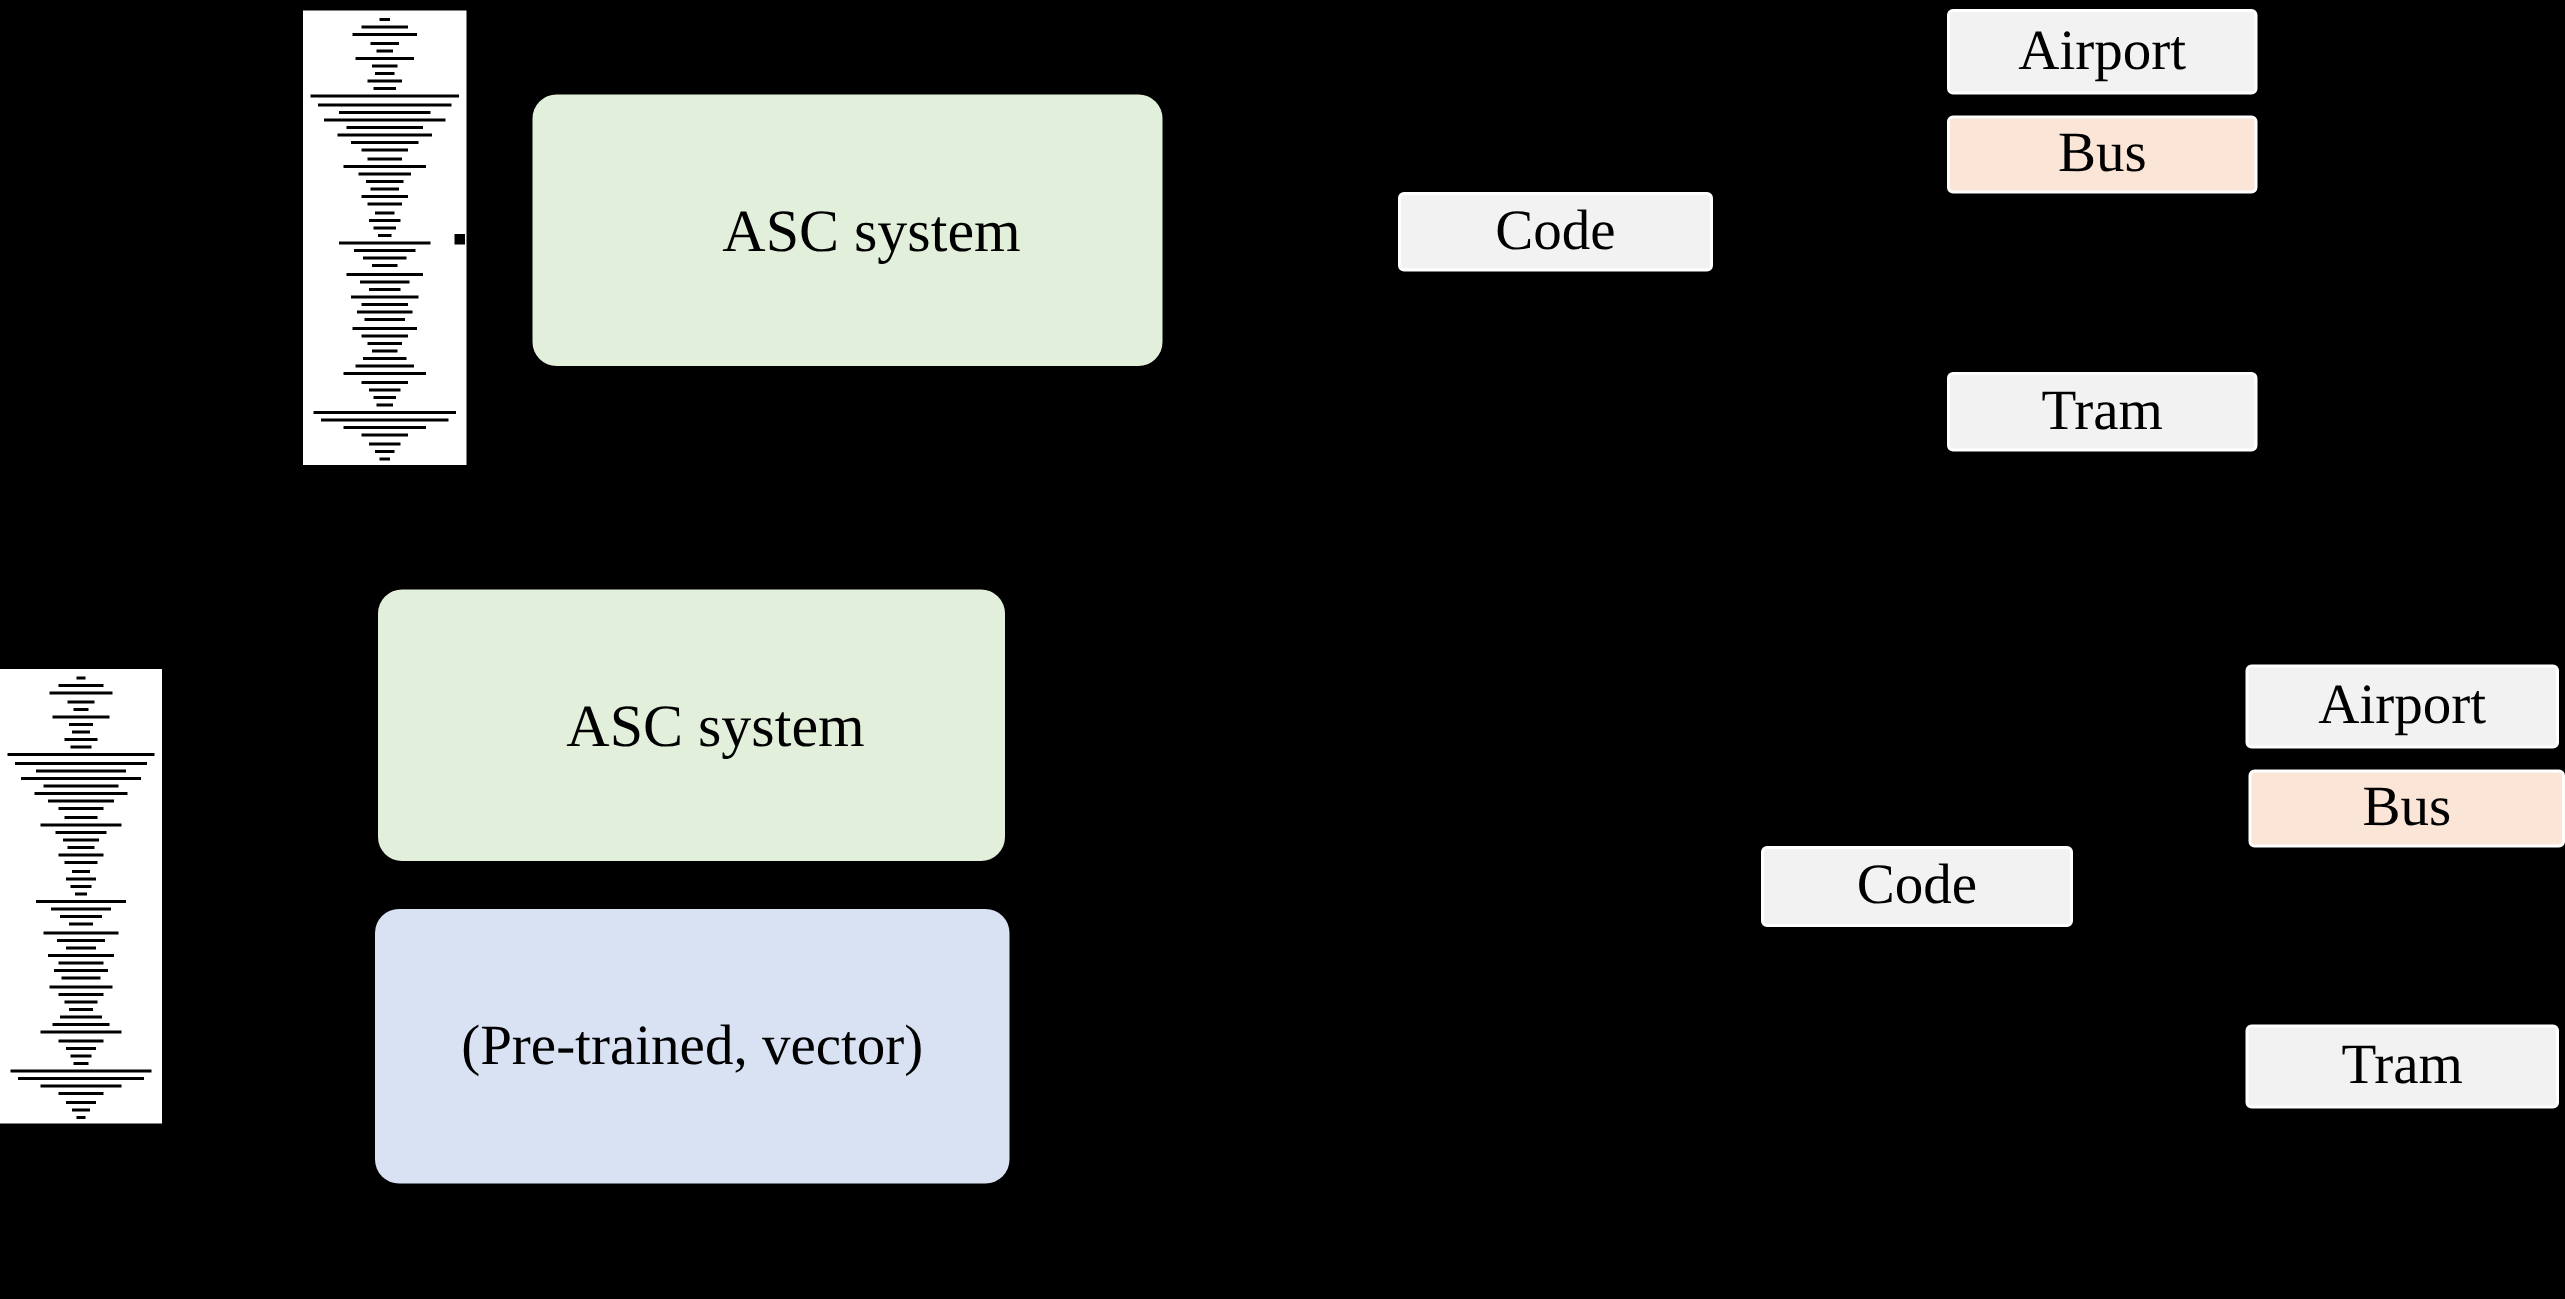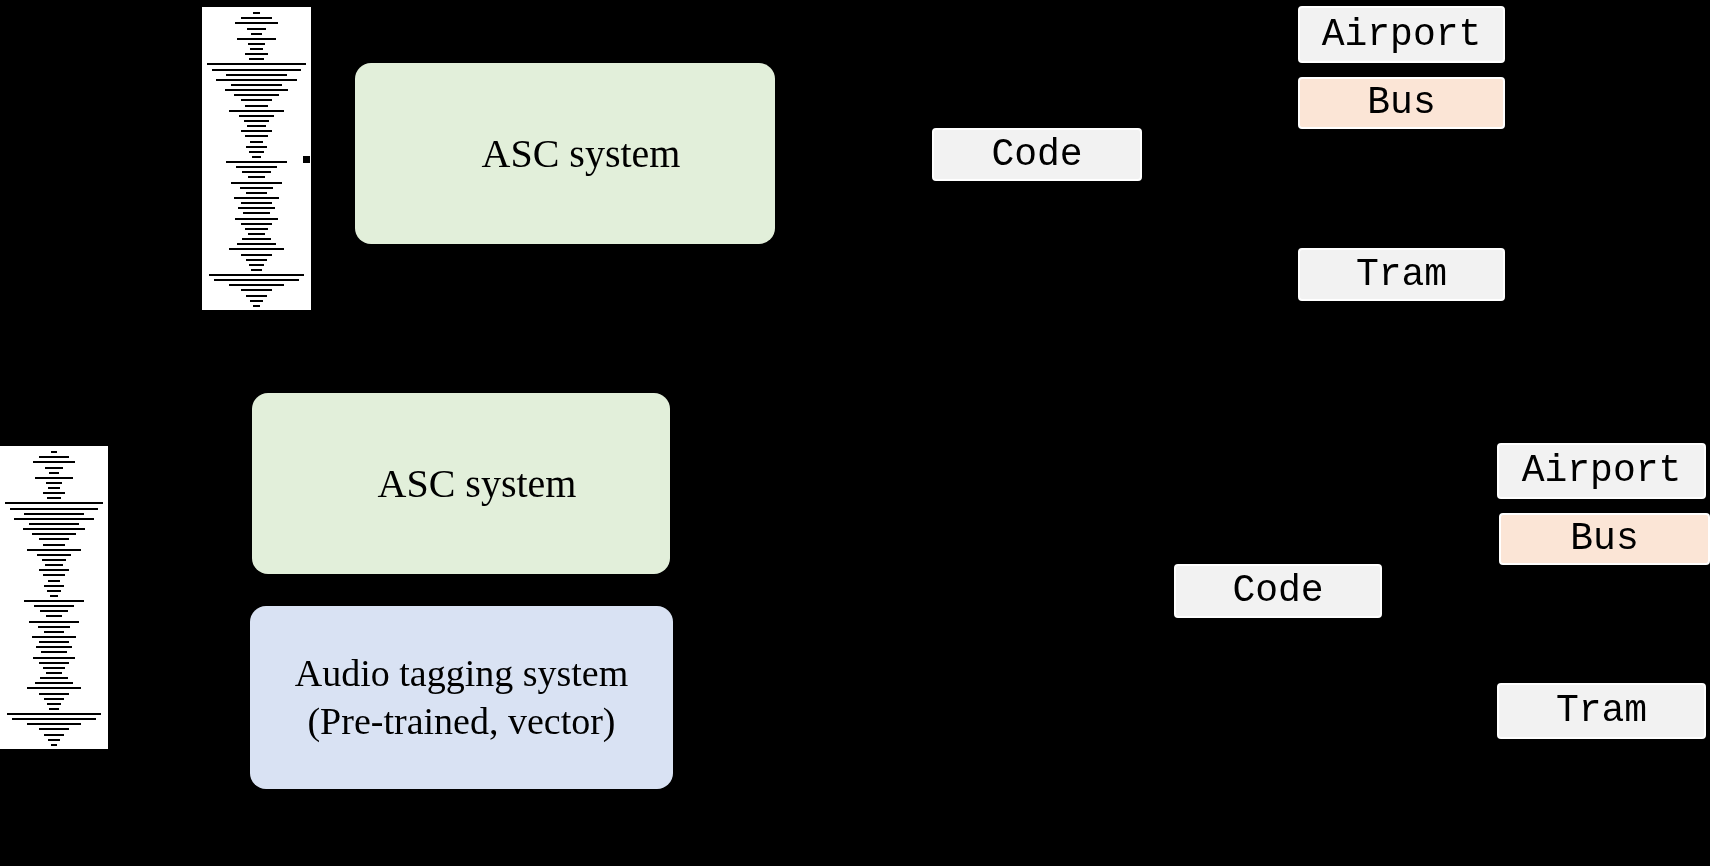--- a/index.html
+++ b/index.html
@@ -7,21 +7,21 @@
     position:relative;width:1710px;height:866px;background:#000;
     overflow:hidden;
     font-family:"Liberation Serif","DejaVu Serif",serif;
     color:#000;
   }
   .box{
     position:absolute;display:flex;align-items:center;justify-content:center;
     text-align:center;box-sizing:border-box;line-height:1.25;
   }
   .big{border-radius:16px;font-size:40px;}
-  .small{border-radius:4px;font-size:38px;border:2px solid #ffffff;font-family:Liberation Mono, monospace;}
+  .small{border-radius:4px;font-size:38px;border:2px solid #ffffff;}
   .green{background:#e2efda;padding-left:32px;}
   .lavender{background:#d9e2f3;border-radius:16px;font-size:38px;}
   .lightblue{background:#deebf7;}
   .gray{background:#f2f2f2;}
   .peach{background:#fbe5d6;}
   .wave{position:absolute;background:#ffffff;overflow:hidden;}
   .wline{position:absolute;height:2px;background:#000;}
   .frag{position:absolute;background:#000;}
 </style>
 </head>
@@ -168,21 +168,20 @@
       <div class="wline" style="top: 94.9153%; width: 18.4%; left: 40.8%;"></div>
       <div class="wline" style="top: 96.6102%; width: 11.04%; left: 44.48%;"></div>
       <div class="wline" style="top: 98.3051%; width: 6.44%; left: 46.78%;"></div>
     </div>
 
   <div class="box big green" style="left:252px;top:393px;width:418px;height:181px;">
     <span>ASC system</span>
   </div>
 
   <div class="box lavender" style="left:250px;top:606px;width:423px;height:183px;flex-direction:column;">
-    <div>Audio tagging system</div>
     <div>(Pre-trained, vector)</div>
   </div>
 
 
 
   <div class="box small gray" style="left:1174px;top:564px;width:208px;height:54px;">
     <span>Code</span>
   </div>
 
   <div class="box small gray" style="left:1497px;top:443px;width:209px;height:56px;">

